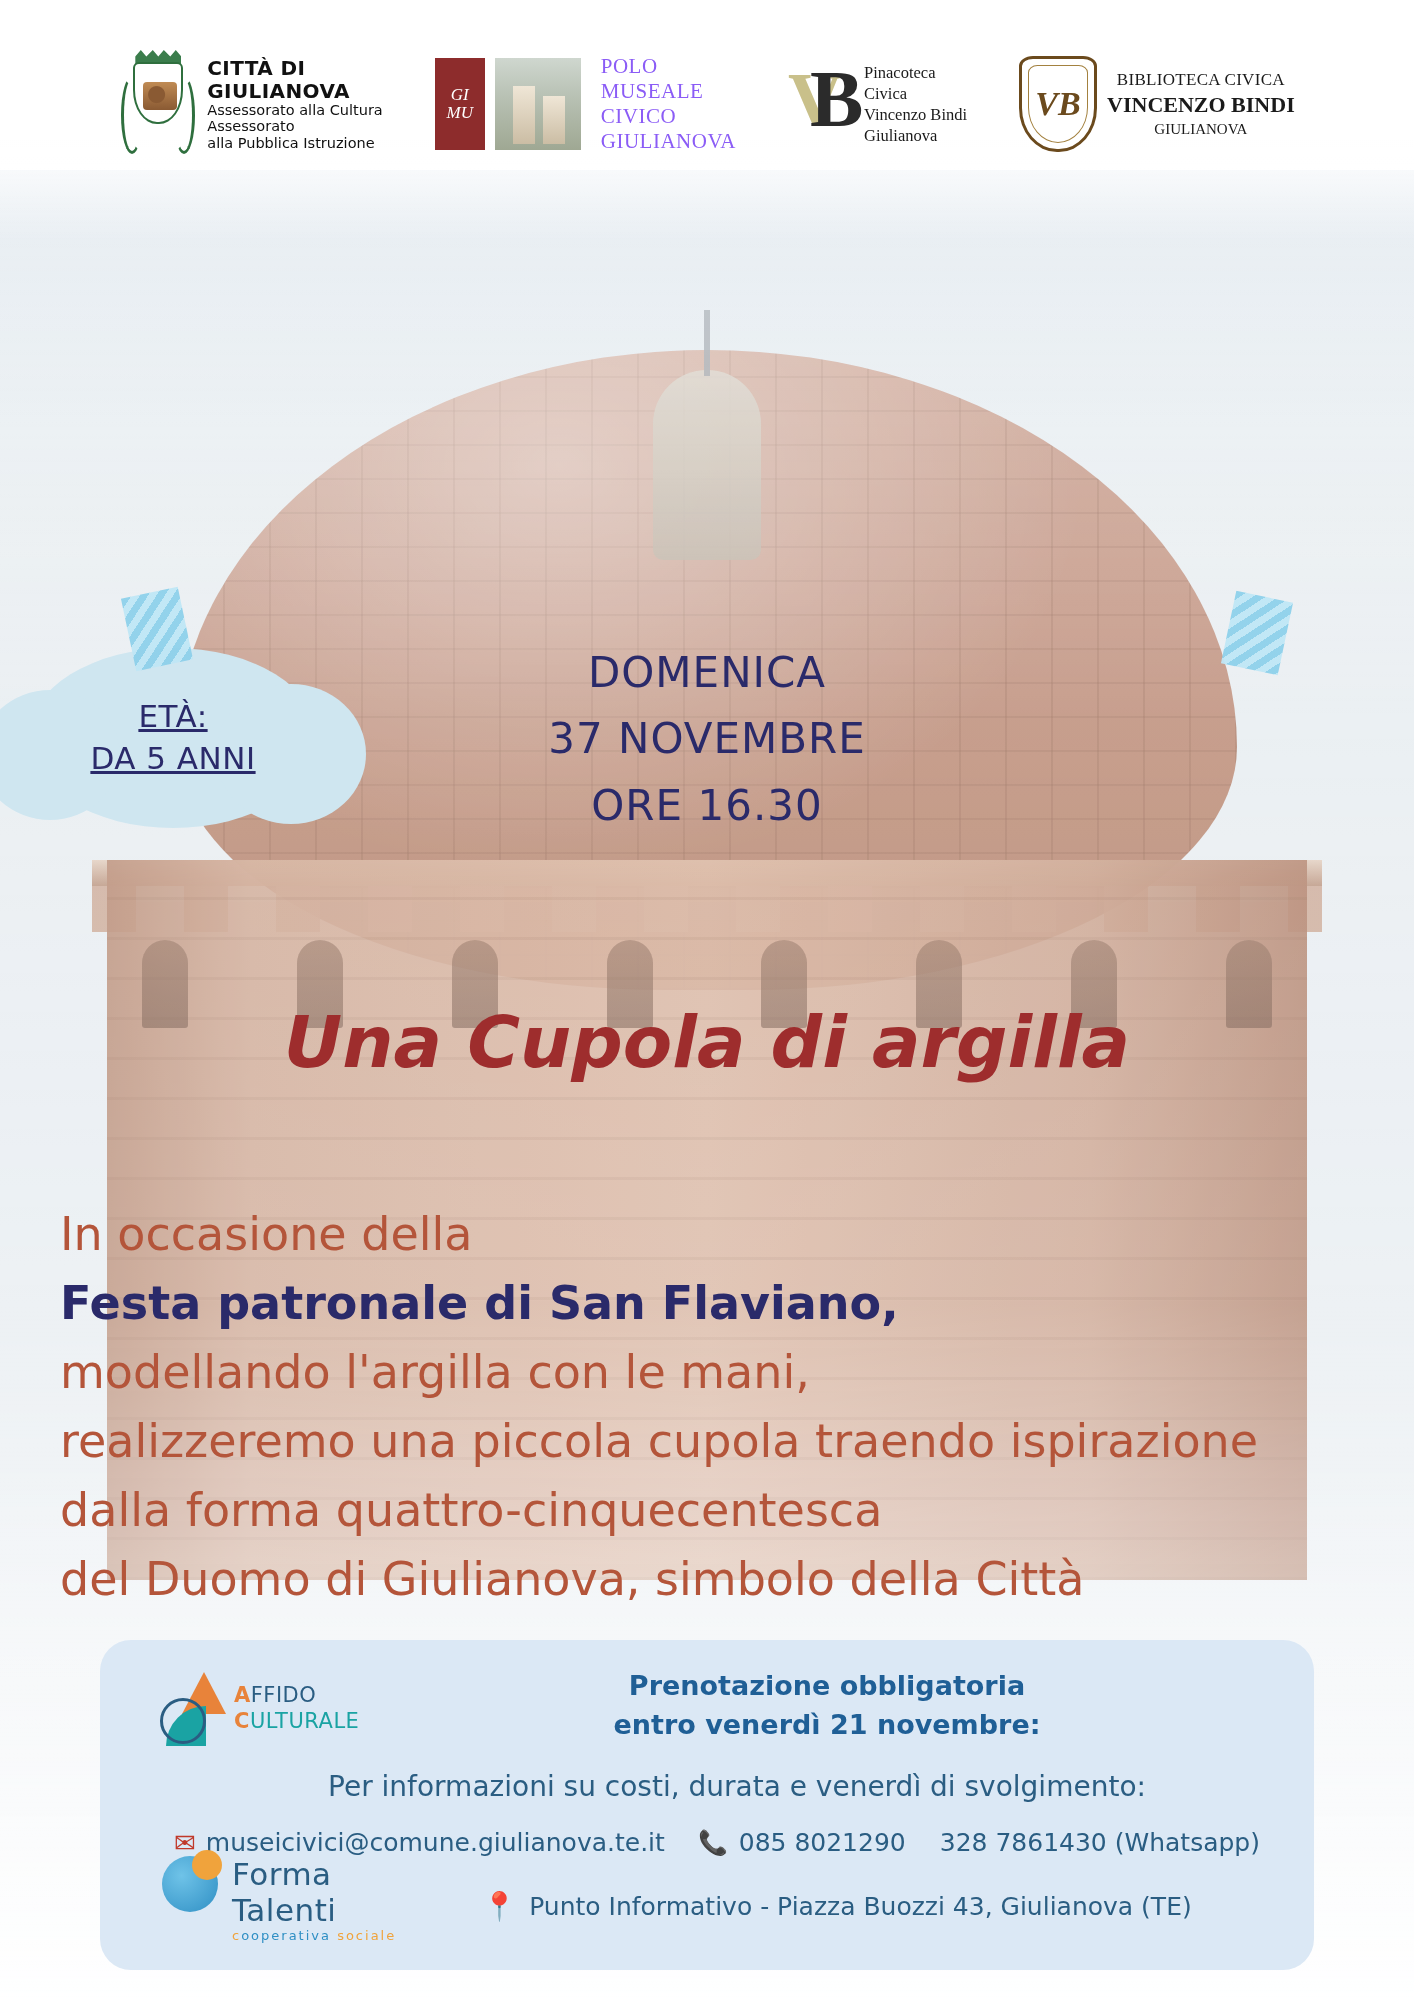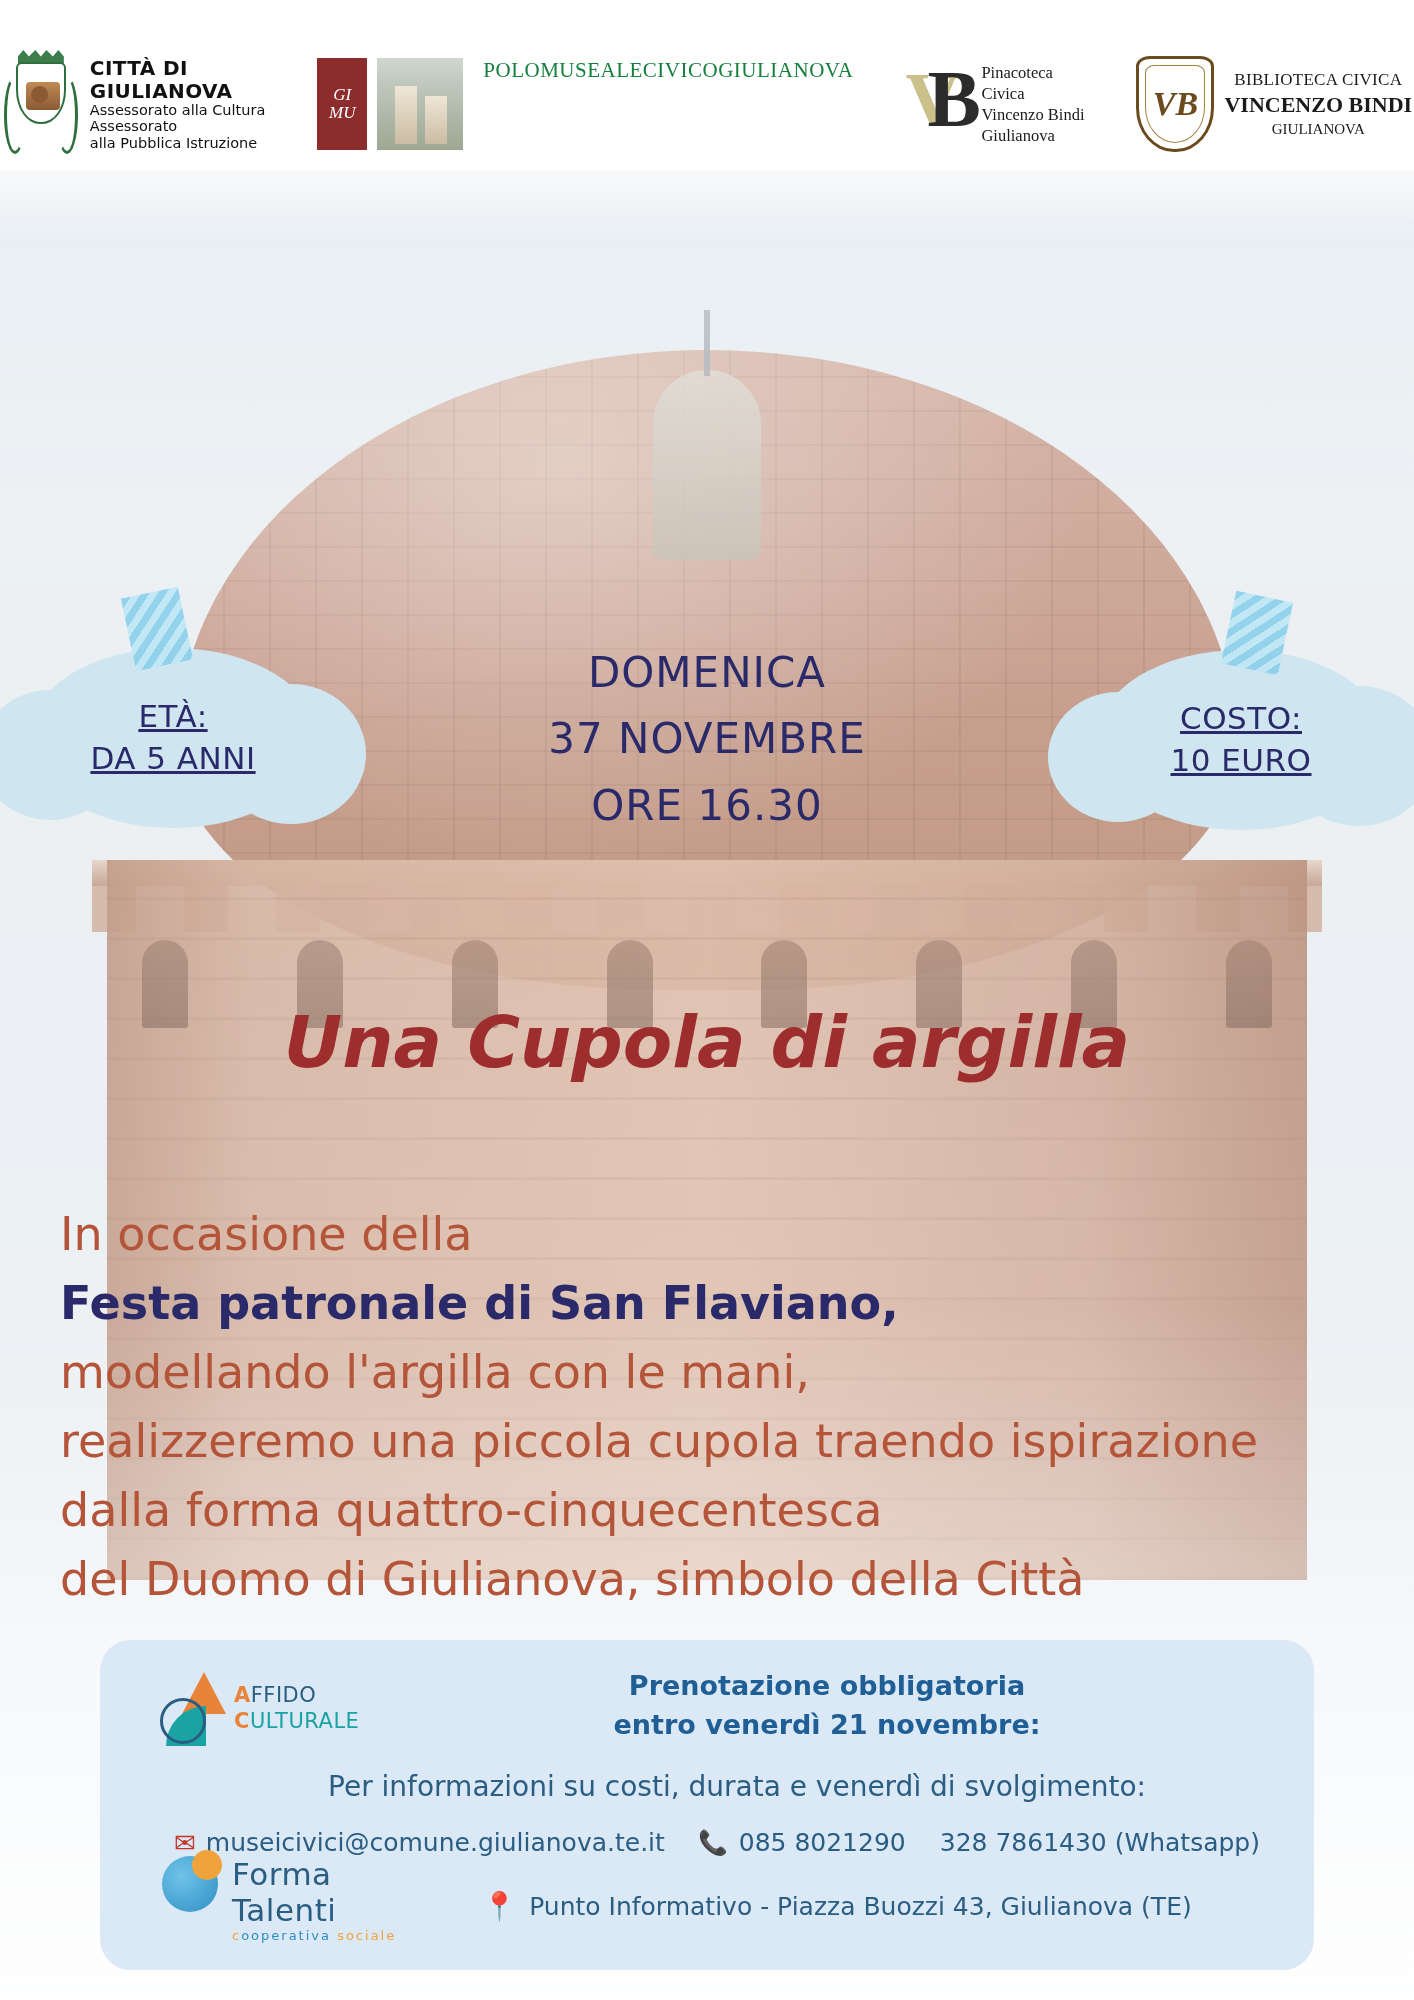--- a/index.html
+++ b/index.html
@@ -195,23 +195,23 @@
     position:absolute; left: 18px; bottom: 6px; width: 22px; height: 58px;
     background: linear-gradient(180deg, #efe6d6, #cbbda4);
   }
   .gimu .pic:after {
     content:"";
     position:absolute; left: 48px; bottom: 6px; width: 22px; height: 48px;
     background: linear-gradient(180deg, #efe6d6, #cbbda4);
   }
   .gimu .name {
     padding-left: 10px;
-    display: flex; flex-direction: row; justify-content: center;
+    display: flex; flex-direction: column; justify-content: center;
     font-family: "Liberation Serif", serif;
-    color: #15803d; font-size: 21px; line-height: 1.18; letter-spacing: .5px;
+    color: #8b5cf6; font-size: 21px; line-height: 1.18; letter-spacing: .5px;
   }
 
   .pinac { display: flex; align-items: center; gap: 8px; }
   .pinac .mark {
     position: relative; width: 68px; height: 82px;
     font-family: "Liberation Serif", serif;
   }
   .pinac .mark .v {
     position: absolute; left: 0; top: 2px;
     font-size: 76px; color: #c9c08a; line-height: .9; font-weight: bold;
@@ -562,26 +562,20 @@
 
   <div class="tape" id="tape-age"></div>
   <div class="cloud" id="cloud-age">
     <div class="ctext">
       <div>ETÀ:</div>
       <div>DA 5 ANNI</div>
     </div>
   </div>
 
   <div class="tape" id="tape-cost"></div>
-  <div class="cloud" id="cloud-cost">
-    <div class="ctext">
-      <div>COSTO:</div>
-      <div>10 EURO</div>
-    </div>
-  </div>
 
   <div class="date-block">
     <div>DOMENICA</div>
     <div>37 NOVEMBRE</div>
     <div>ORE 16.30</div>
   </div>
 
   <div class="work-title">Una Cupola di argilla</div>
 
   <div class="desc">

